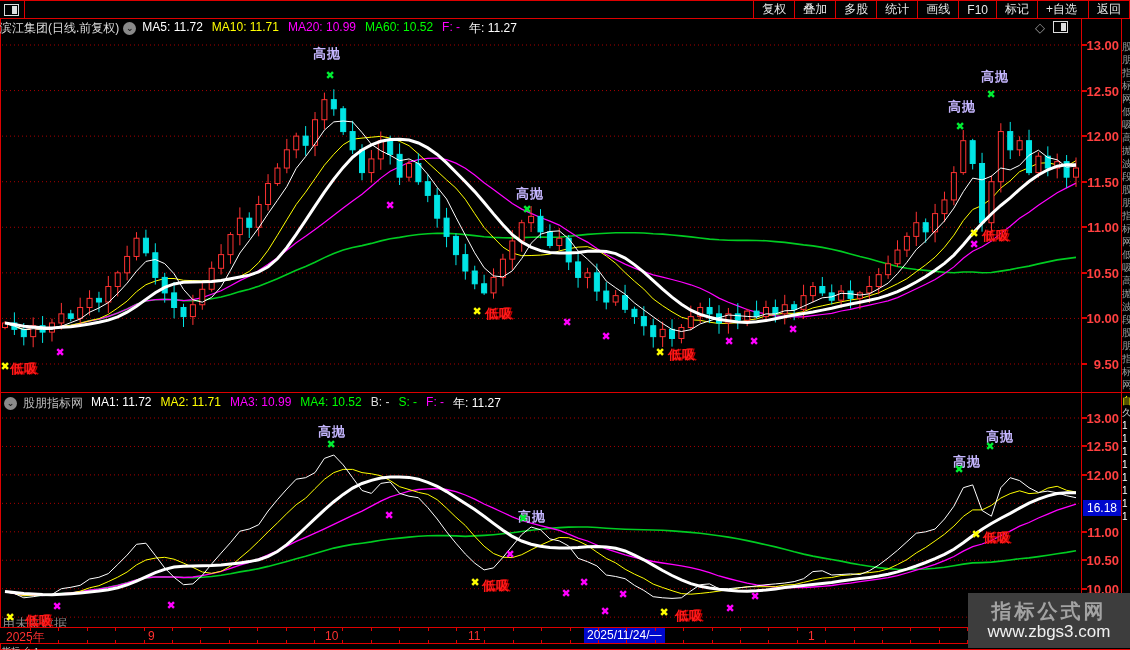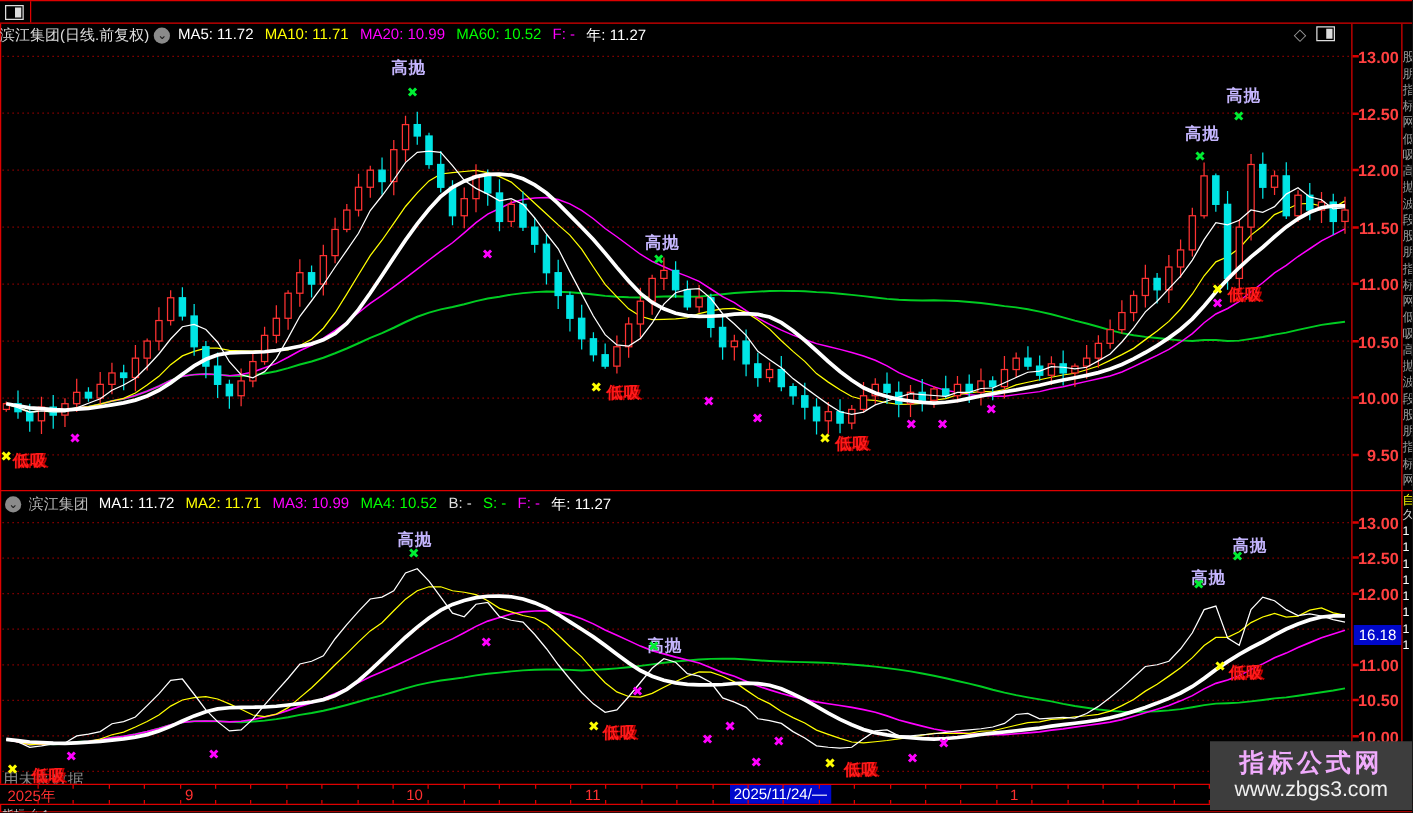--- a/index.html
+++ b/index.html
@@ -40,34 +40,45 @@
   
   .footer{position:absolute;left:0;top:627px;width:1130px;height:17px;box-sizing:border-box;
        border-top:1px solid #dd0000;border-bottom:1px solid #dd0000;background:#000;z-index:8;}
   .f-label{position:absolute;top:1px;color:#ff3030;font-size:12px;}
   .f-highlight{position:absolute;top:0;background:#0008cc;color:#fff;font-size:12px;padding:0 3px;line-height:15px;}
   .f-tick{position:absolute;width:1px;height:3px;background:#dd0000;}
   .clip-frag{position:absolute;left:2px;top:645px;height:5px;overflow:hidden;color:#ccc;font-size:9px;z-index:8;}
   
   .watermark{position:absolute;left:968px;top:593px;width:162px;height:55px;background:#3d3d3d;
        display:flex;flex-direction:column;justify-content:center;align-items:center;z-index:30;}
-  .wm1{color:#f0abfc;font-size:20px;font-weight:bold;letter-spacing:3px;line-height:1.2;}
+  .wm1{color:#a3a3a3;font-size:20px;font-weight:bold;letter-spacing:3px;line-height:1.2;}
   .wm2{color:#f0f0f0;font-size:17px;line-height:1.1;}
   .side-strip{position:absolute;left:1122px;top:22px;width:8px;height:600px;overflow:hidden;z-index:4;}
   .side-ch{position:absolute;left:0;font-size:10px;line-height:10px;color:#999;}
   svg{position:absolute;left:0;top:0;z-index:2;}
 </style>
 </head>
 <body>
 
 <div class="stage">
 
   <div class="menu-bar">
     <span class="win-icon"></span>
     <span class="menu-sep"></span>
+    <span class="menu-right" id="menu-right">
+        <span class="menu-rbtn">复权</span>
+        <span class="menu-rbtn">叠加</span>
+        <span class="menu-rbtn">多股</span>
+        <span class="menu-rbtn">统计</span>
+        <span class="menu-rbtn">画线</span>
+        <span class="menu-rbtn">F10</span>
+        <span class="menu-rbtn">标记</span>
+        <span class="menu-rbtn">+自选</span>
+        <span class="menu-rbtn gap">返回</span>
+      </span>
   </div>
 
   <div class="hdr" style="top:19px;">
     <span style="color:#ddd;">滨江集团(日线.前复权)</span>
     <span class="circle-icon">⌄</span>
     <span id="main-inds" style="display:flex;">
         <span class="ind" style="color: rgb(255, 255, 255);">MA5: 11.72</span>
         <span class="ind" style="color: rgb(255, 255, 0);">MA10: 11.71</span>
         <span class="ind" style="color: rgb(255, 0, 255);">MA20: 10.99</span>
         <span class="ind" style="color: rgb(0, 255, 0);">MA60: 10.52</span>
@@ -75,21 +86,21 @@
         <span class="ind" style="color: rgb(255, 255, 255);">年: 11.27</span>
       </span>
   </div>
   <div class="hdr-icons">
     <span class="diamond-icon">◇</span>
     <span class="win-icon" style="margin:0;"></span>
   </div>
 
   <div class="hdr" style="top:394px;">
     <span class="circle-icon">⌄</span>
-    <span style="color:#bbb;margin-right:8px;">滨江集团</span>
+    <span style="color:#bbb;margin-right:8px;">股朋指标网</span>
     <span id="sub-inds" style="display:flex;">
         <span class="ind" style="color: rgb(255, 255, 255);">MA1: 11.72</span>
         <span class="ind" style="color: rgb(255, 255, 0);">MA2: 11.71</span>
         <span class="ind" style="color: rgb(255, 0, 255);">MA3: 10.99</span>
         <span class="ind" style="color: rgb(0, 255, 0);">MA4: 10.52</span>
         <span class="ind" style="color: rgb(221, 221, 221);">B: -</span>
         <span class="ind" style="color: rgb(0, 255, 0);">S: -</span>
         <span class="ind" style="color: rgb(255, 0, 255);">F: -</span>
         <span class="ind" style="color: rgb(255, 255, 255);">年: 11.27</span>
       </span>

